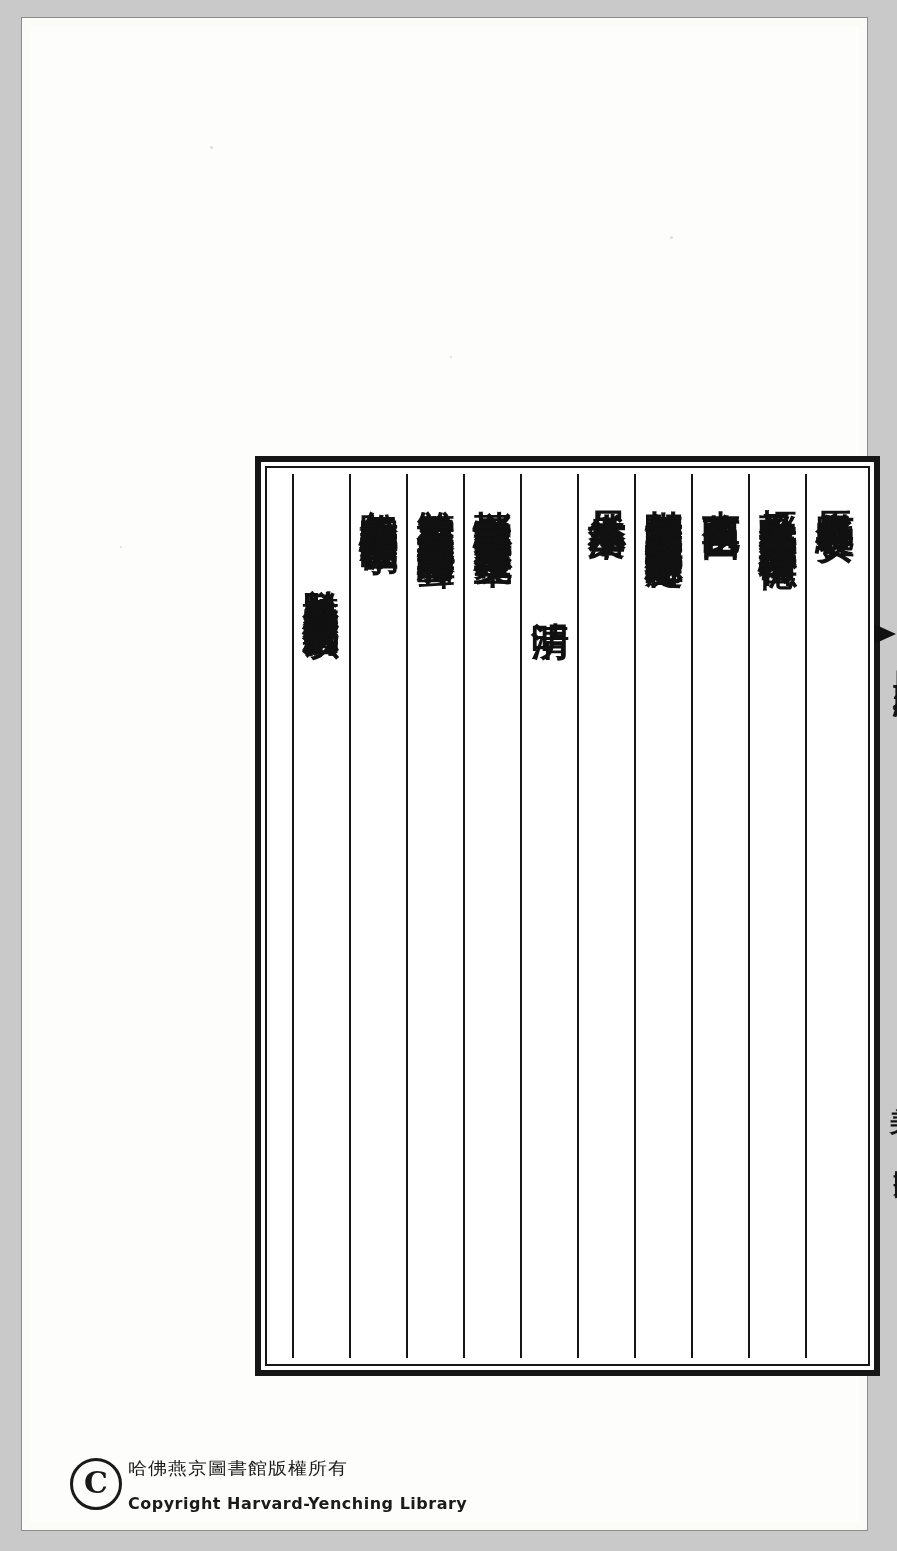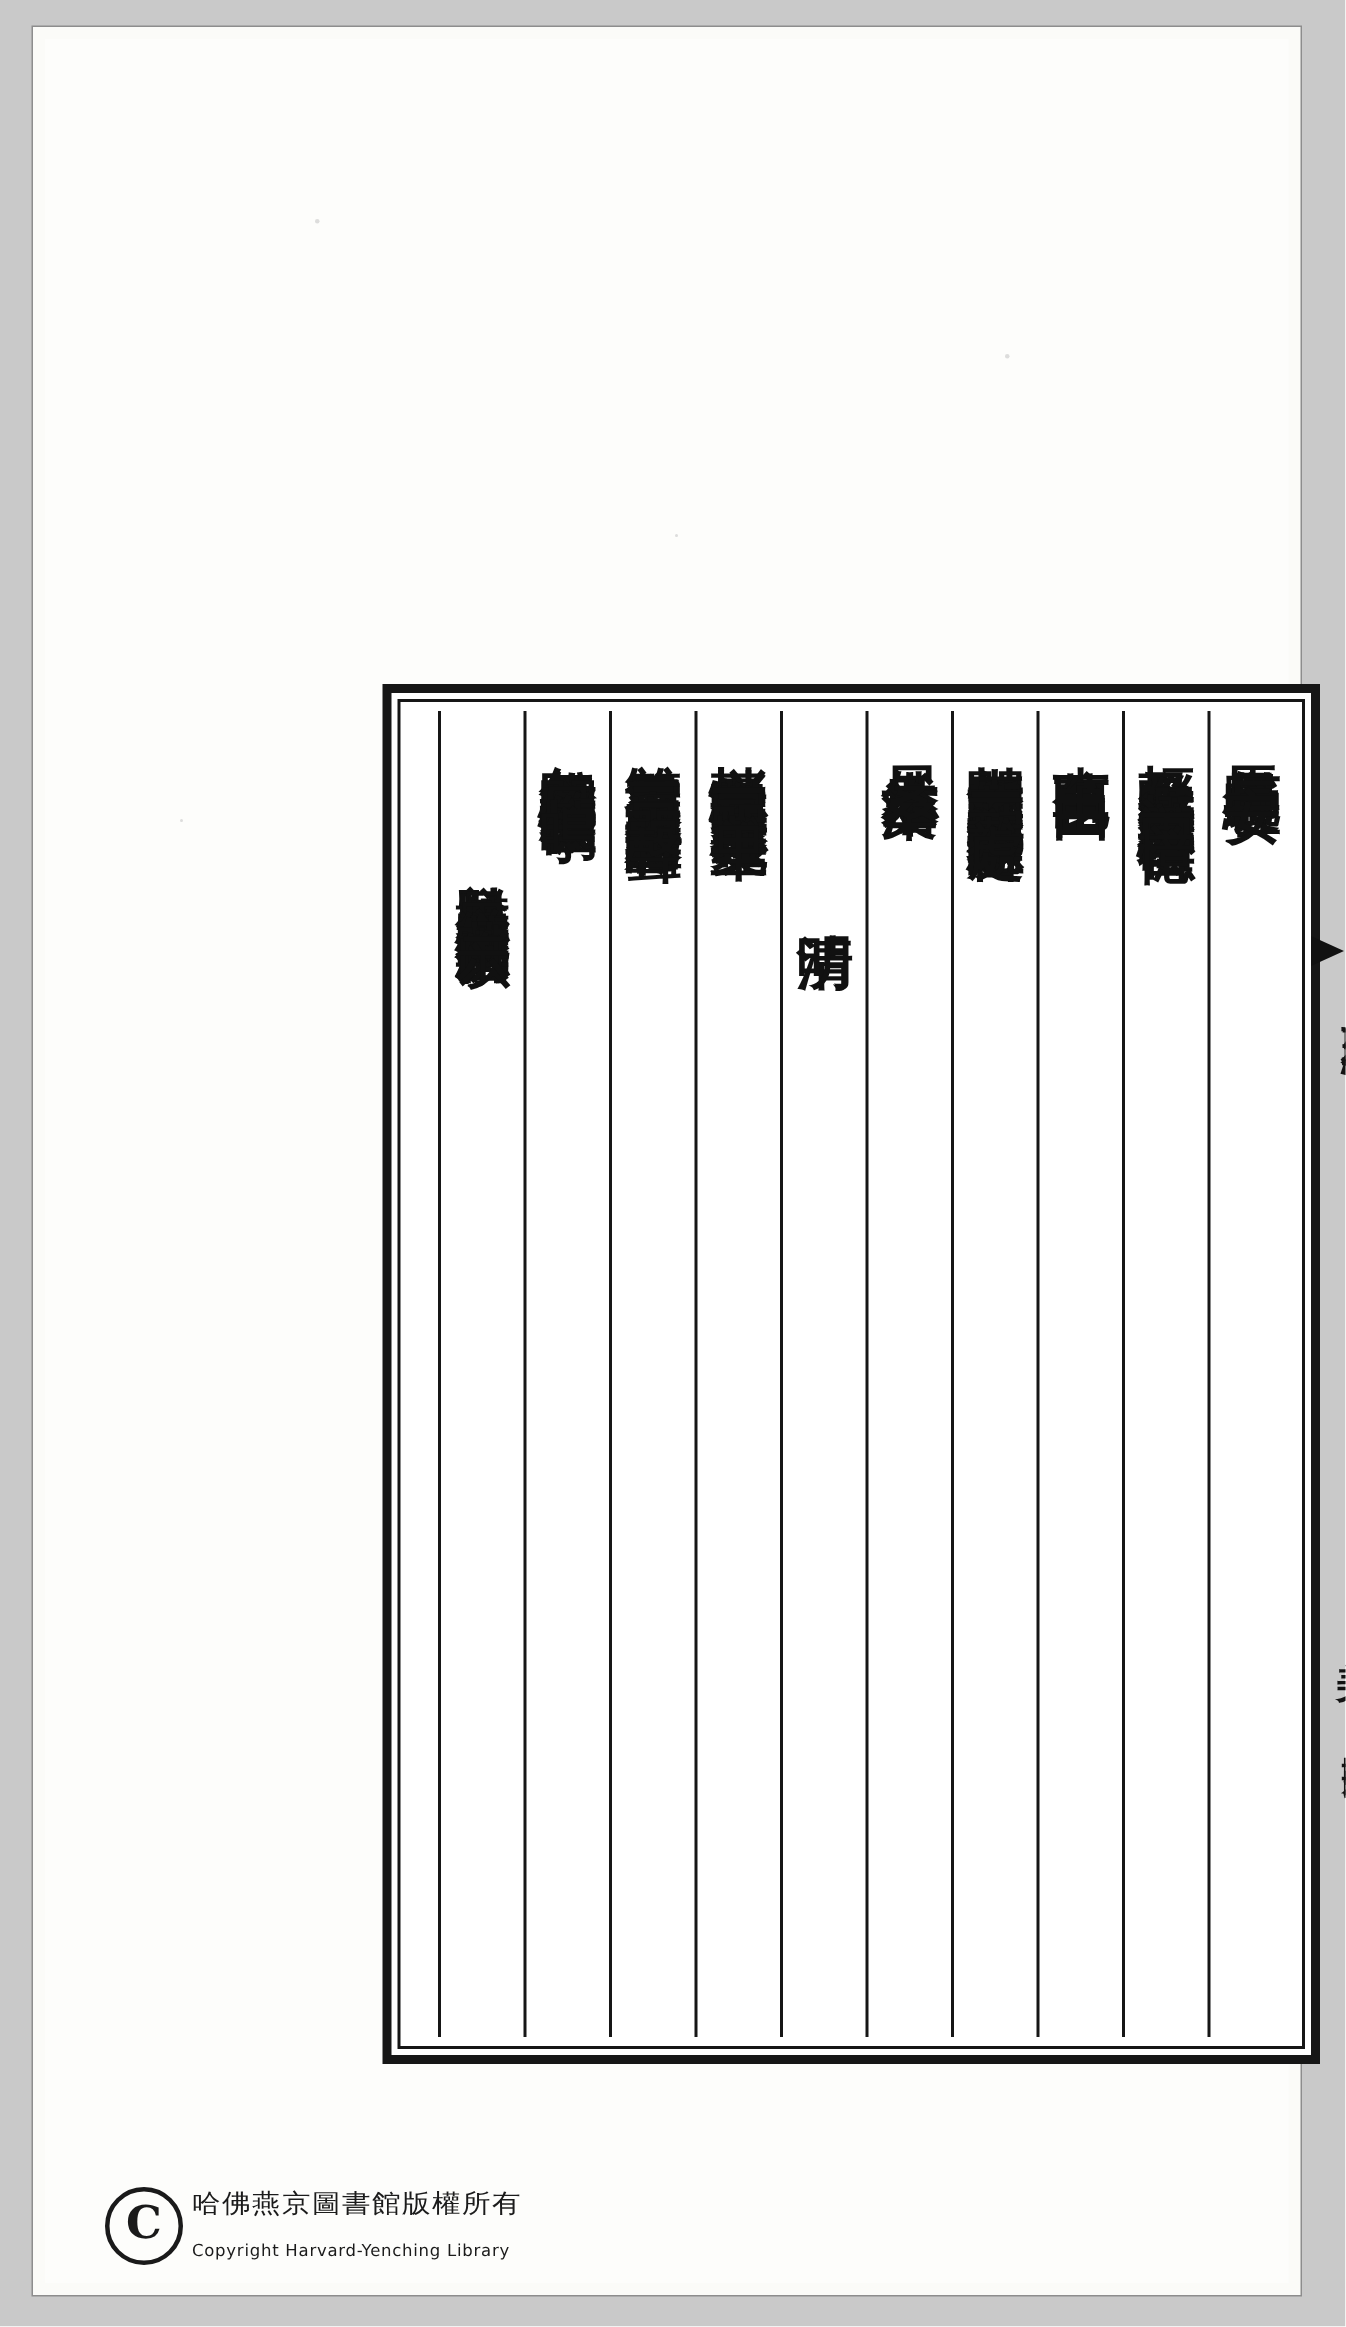--- a/index.html
+++ b/index.html
@@ -164,24 +164,25 @@
     font-size: 19px;
     color: #1b1b1b;
     letter-spacing: 1px;
     white-space: nowrap;
     transform: scaleY(0.9);
   }
   #stamp-en {
     position: absolute;
     left: 58px; top: 44px;
     font-family: "DejaVu Sans", sans-serif;
-    font-size: 11px;
+    font-size: 16px;
     color: #1b1b1b;
     letter-spacing: 0.5px;
     white-space: nowrap;
+    font-weight: bold;
   }
 
   
   .speck {
     position: absolute;
     background: #bdbdbd;
     border-radius: 50%;
     opacity: 0.5;
   }
 </style>

